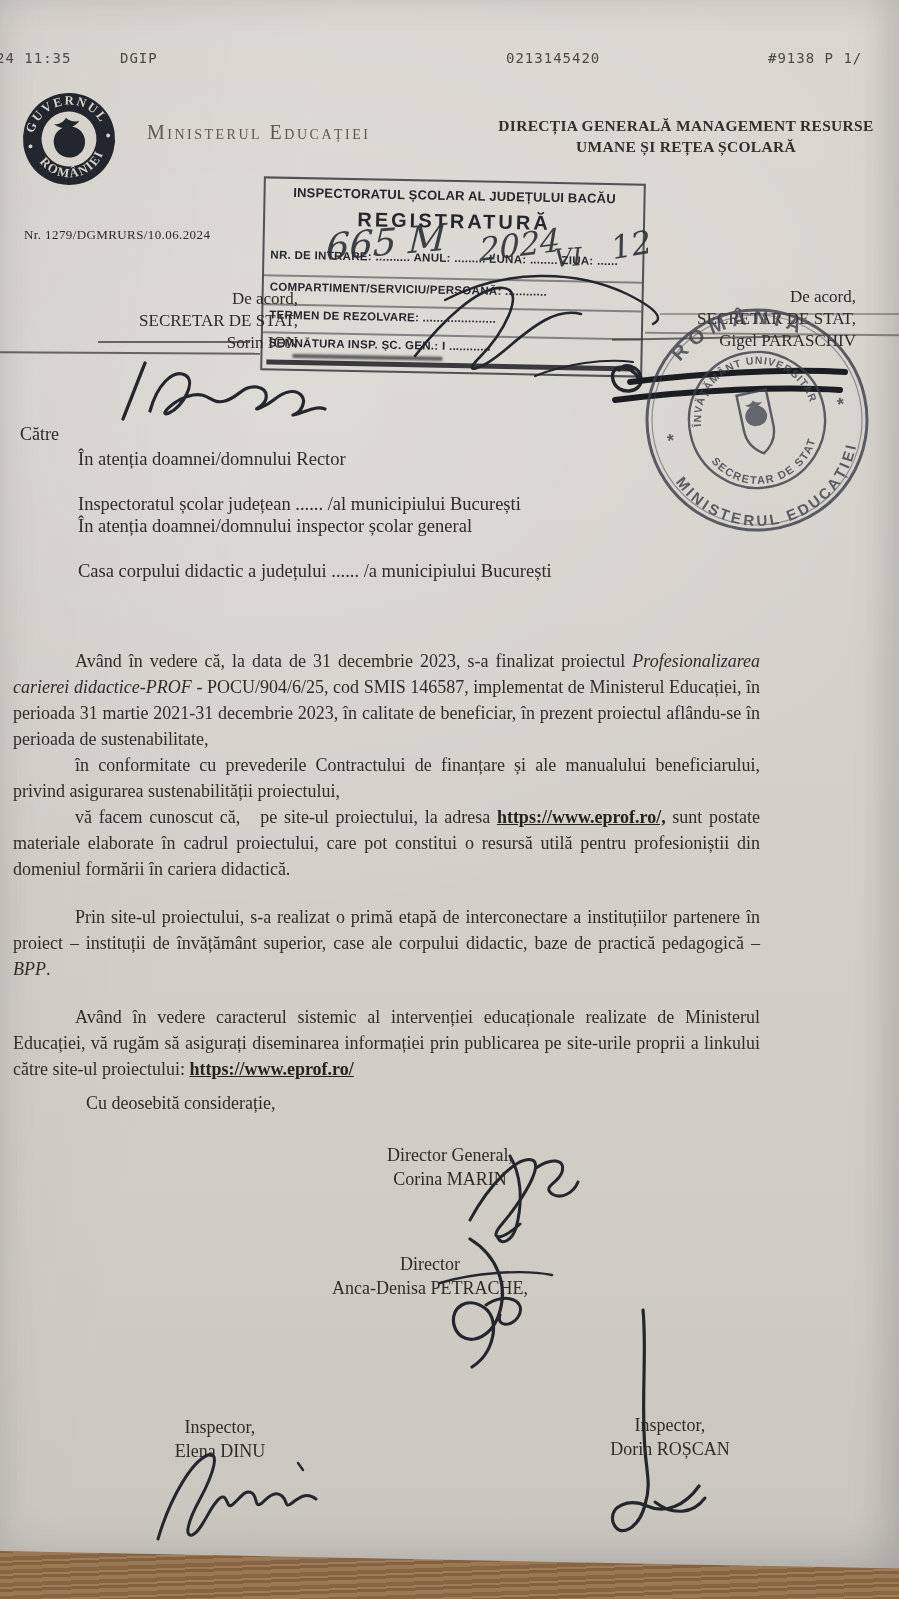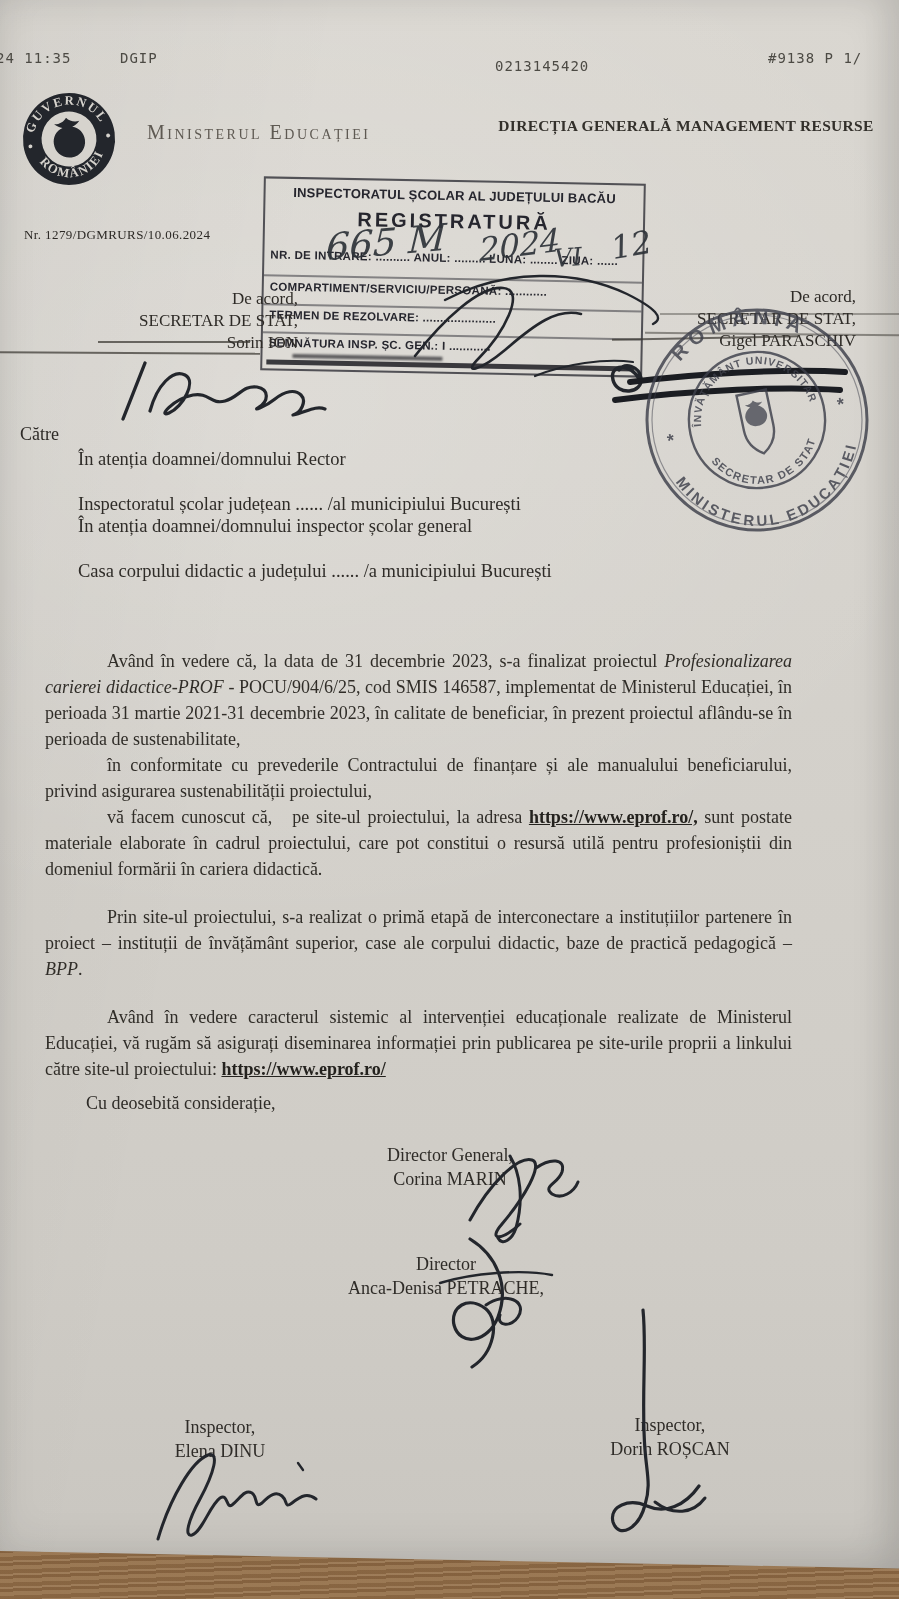--- a/index.html
+++ b/index.html
@@ -48,41 +48,41 @@
   .rb-heavy2{position:absolute;left:30px;width:150px;top:175px;height:4px;background:rgba(22,22,28,.65);filter:blur(.8px);}
   
   .hand{font-family:"DejaVu Serif",serif;font-style:italic;color:#2e3339;opacity:.92;white-space:nowrap;}
   
   .appr{width:240px;text-align:right;font-size:17px;line-height:22px;color:#2e2b27;}
   .scanline{background:rgba(58,56,50,.72);height:2px;}
   
   .to{font-size:18px;color:#2e2b27;}
   .recips{left:78px;top:448px;width:800px;font-size:18.5px;line-height:22.5px;color:#2f2c28;}
   .rgroup{margin-bottom:22px;}
-  .body-flow{left:0;top:648px;width:772px;padding-left:32px;}
+  .body-flow{left:0;top:648px;width:772px;}
   .body-flow p{margin:0 12px 0 13px;text-align:justify;text-indent:62px;font-size:18px;line-height:26px;color:#302d28;}
   .body-flow p.gap{margin-top:22px;}
   .it{font-style:italic;}
   .lnk{font-weight:bold;text-decoration:underline;color:#24221e;}
   .closing{font-size:18px;color:#2f2c28;}
   .sigblock{text-align:center;font-size:18px;line-height:24px;color:#2f2c28;}
   svg.ink{overflow:visible;}
   svg.ink path{fill:none;stroke:#23262c;stroke-linecap:round;stroke-linejoin:round;}
   .stamp{opacity:.82;}
   .stamp circle,.stamp path.ln{stroke:#3e404b;fill:none;}
   .stamp text{fill:#3e404b;font-family:"Liberation Sans",sans-serif;font-weight:bold;}
 </style>
 </head>
 <body>
 
 <div class="paper">
 
   <div class="abs fax" style="left:-4px;">24 11:35</div>
   <div class="abs fax" style="left:120px;">DGIP</div>
-  <div class="abs fax" style="left:495px;margin-top:8px;">0213145420</div>
+  <div class="abs fax" style="left:506px;">0213145420</div>
   <div class="abs fax" style="left:768px;">#9138  P   1/</div>
 
   <svg class="abs" style="left:20px;top:90px;transform:rotate(-8deg);" width="98" height="98" viewBox="0 0 100 100">
     <circle cx="50" cy="50" r="47" fill="#23262c"></circle>
     <circle cx="50" cy="50" r="28" fill="#d6d3cd"></circle>
     <defs>
       <path id="logoTop" d="M13 52 A37 37 0 0 1 87 52"></path>
       <path id="logoBot" d="M13 52 A37 37 0 0 0 87 52"></path>
     </defs>
     <text font-size="13" font-weight="bold" fill="#d6d3cd" letter-spacing="2" text-anchor="middle">
@@ -92,20 +92,21 @@
       <textPath href="#logoBot" startOffset="50%">ROMÂNIEI</textPath>
     </text>
     <circle cx="10" cy="52" r="2" fill="#d6d3cd"></circle>
     <circle cx="90" cy="52" r="2" fill="#d6d3cd"></circle>
     <path d="M50 28 c-3 4 -8 6 -13 5 c3 3 5 4 8 5 c-7 2 -11 8 -11 15 c0 9 7 16 16 16 c9 0 16 -7 16 -16 c0 -7 -4 -13 -11 -15 c3 -1 5 -2 8 -5 c-5 1 -10 -1 -13 -5 z" fill="#23262c"></path>
   </svg>
 
   <div class="abs ministry" style="left:147px;top:121px;">Ministerul Educației</div>
   <div class="abs directorate" style="left:476px;top:115px;">
     <div>DIRECȚIA GENERALĂ MANAGEMENT RESURSE</div>
+    <div>UMANE ȘI REȚEA ȘCOLARĂ</div>
   </div>
 
   <div class="abs regno" style="left:24px;top:227px;">Nr. 1279/DGMRURS/10.06.2024</div>
 
   <div class="abs reg-box">
     <div class="t rb-title">INSPECTORATUL ȘCOLAR AL JUDEȚULUI BACĂU</div>
     <div class="t rb-sub">REGISTRATURĂ</div>
     <div class="rb-row rb-nr">NR. DE INTRARE: .......... ANUL: ......... LUNA: ........ ZIUA: ......</div>
     <div class="rb-sep" style="top:96px;"></div>
     <div class="rb-row rb-comp">COMPARTIMENT/SERVICIU/PERSOANĂ: ............</div>
@@ -211,21 +212,21 @@
   <div class="abs sigblock" style="left:330px;top:1143px;width:240px;">
     <div>Director General,</div>
     <div>Corina MARIN</div>
   </div>
   <svg class="abs ink" style="left:440px;top:1128px;" width="200" height="120" viewBox="0 0 200 120">
     <path d="M30 92 C50 55 78 28 92 32 C104 36 84 70 62 96 C48 112 60 114 80 96" stroke-width="3"></path>
     <path d="M70 28 C80 45 84 70 76 100 C72 112 62 118 58 110" stroke-width="3"></path>
     <path d="M96 40 C110 30 126 30 122 44 C118 56 102 58 112 66 C122 72 134 64 138 54" stroke-width="3"></path>
   </svg>
 
-  <div class="abs sigblock" style="left:296px;top:1252px;width:300px;">
+  <div class="abs sigblock" style="left:280px;top:1252px;width:300px;">
     <div>Director</div>
     <div>Anca-Denisa PETRACHE,</div>
   </div>
   <svg class="abs ink" style="left:400px;top:1225px;" width="180" height="150" viewBox="0 0 180 150">
     <path d="M70 14 C96 30 110 60 98 92 C88 118 60 122 54 100 C50 82 68 70 86 84 C100 96 94 128 72 142" stroke-width="3.2"></path>
     <path d="M86 80 C106 66 128 76 118 92 C112 102 96 102 100 90" stroke-width="3"></path>
     <path d="M40 58 C72 48 122 44 152 50" stroke-width="2.4"></path>
   </svg>
 
   <div class="abs sigblock" style="left:130px;top:1415px;width:180px;">

